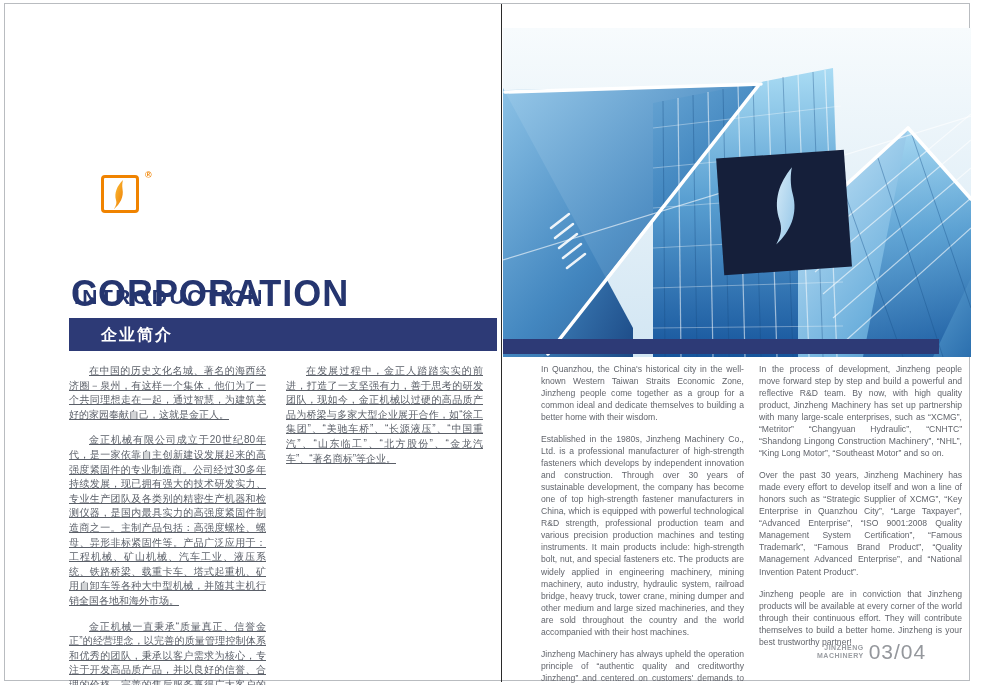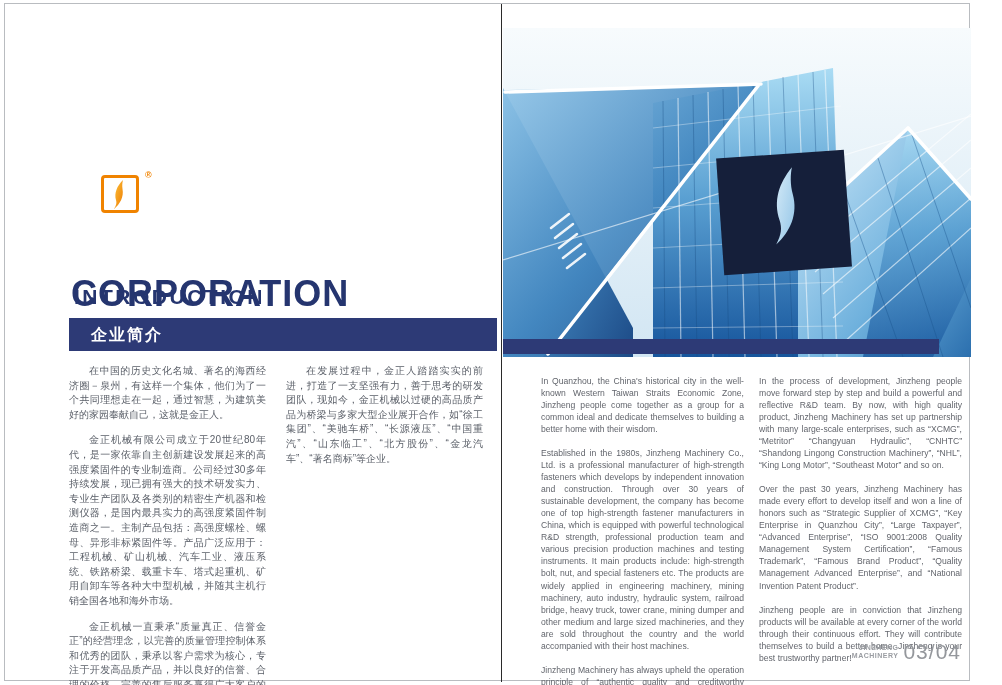--- a/index.html
+++ b/index.html
@@ -6,34 +6,34 @@
   html,body { width:1002px; height:685px; background:#ffffff; font-family:"Liberation Sans", sans-serif; overflow:hidden; }
   .spread { position:absolute; left:4px; top:3px; width:966px; height:678px; border:1px solid #b9bcc0; background:#fff; }
   .gutter { position:absolute; left:496px; top:0; width:1px; height:678px; background:#2a2a2a; }
 
   
   .logo-box { position:absolute; left:96px; top:171px; width:38px; height:38px; border:3px solid #f08300; border-radius:4px; background:#fff; }
   .logo-flame { position:absolute; left:6px; top:2px; }
   .logo-reg { position:absolute; left:140px; top:166px; font-size:9px; color:#f08300; font-weight:bold; }
   .title { position:absolute; left:66px; top:241px; font-size:36px; font-weight:700; color:#25356f; letter-spacing:1px;margin-top:28px; }
   .subtitle { position:absolute; left:69px; top:281px; font-size:21px; font-weight:700; color:#25356f; letter-spacing:2.5px; }
-  .banner-left { position:absolute; left:64px; top:314px; width:428px; height:33px; background:#2d3a76; color:#ffffff; font-size:16px; font-weight:700; line-height:33px; padding-left:22px; letter-spacing:2px;font-family:Liberation Serif, serif; }
+  .banner-left { position:absolute; left:64px; top:314px; width:428px; height:33px; background:#2d3a76; color:#ffffff; font-size:16px; font-weight:700; line-height:33px; padding-left:32px; letter-spacing:2px;font-family:Liberation Serif, serif; }
   .cn-col { position:absolute; top:360px; width:197px; font-size:10px; line-height:1.46; color:#5a5f68; text-align:justify; }
-  .cn-col p { text-indent:2em; margin-bottom:11px; }
+  .cn-col p { text-indent:2em; margin-bottom:11px;text-decoration:underline; }
   .cn-col-1 { left:64px; }
   .cn-col-2 { left:281px; }
 
   
   .photo { position:absolute; left:498px; top:24px; width:468px; height:329px; }
   .navy-bar { position:absolute; left:498px; top:335px; width:436px; height:15px; background:#2d3a76; }
   .en-col { position:absolute; top:359px; width:203px; font-size:8.6px; line-height:1.4; color:#62656c; text-align:justify; }
-  .en-col p { margin-bottom:10px;margin-top:12px; }
+  .en-col p { margin-bottom:10px; }
   .en-col-1 { left:536px; }
   .en-col-2 { left:754px; }
-  .footer { position:absolute; left:812px; top:636px; width:144px; display:flex; align-items:center; justify-content:flex-end; gap:5px; color:#8b8e93; }
+  .footer { position:absolute; left:812px; top:636px; width:144px; display:flex; align-items:center; gap:5px; color:#8b8e93; }
   .footer-brand { text-align:right; font-size:7px; font-weight:700; letter-spacing:0.5px; line-height:1.15; color:#9a9da2; }
   .footer-page { font-size:21px; color:#94979c; letter-spacing:1px; }
 </style>
 </head>
 <body>
 
 <div class="spread">
 
   <div>
 

